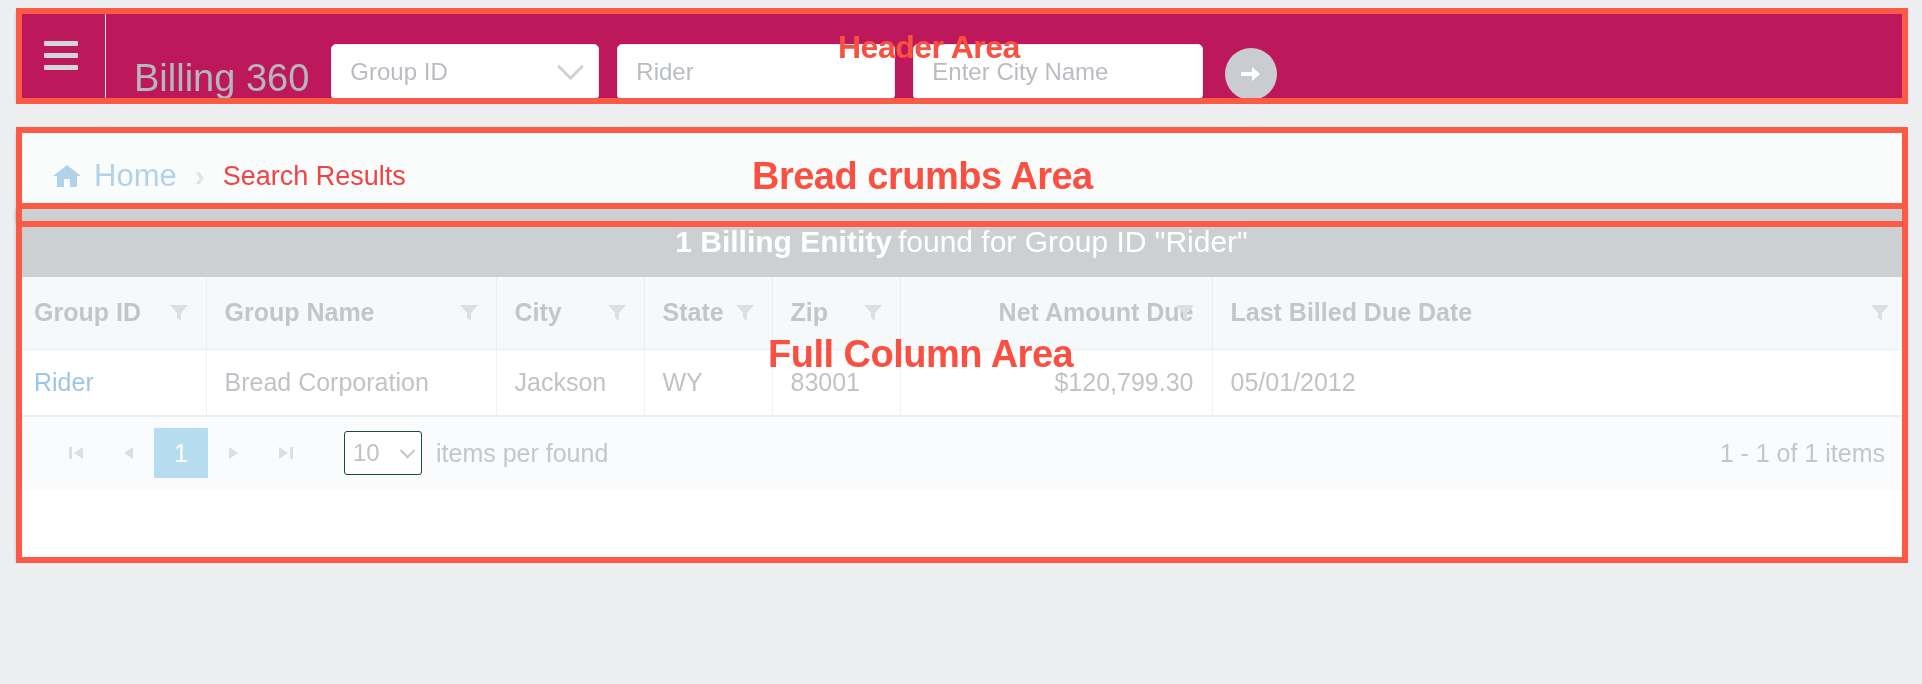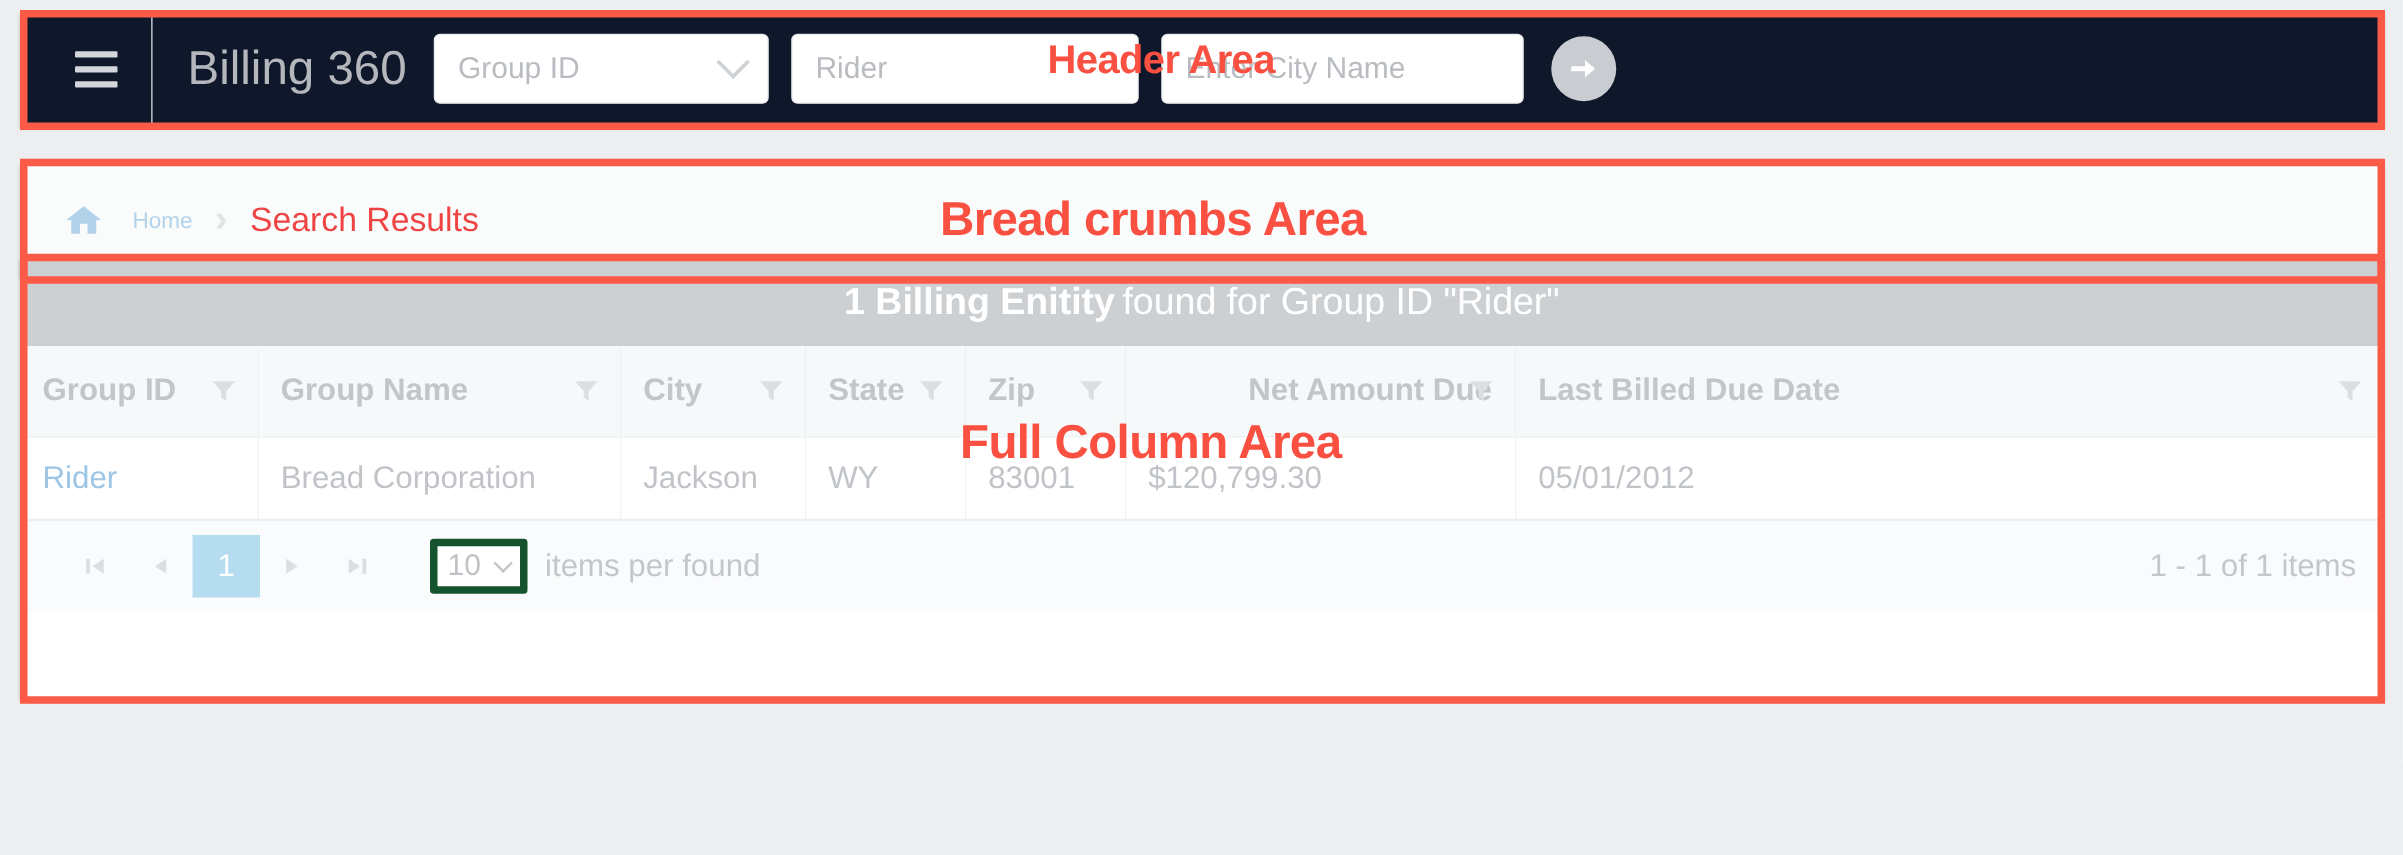--- a/index.html
+++ b/index.html
@@ -36,26 +36,25 @@
     letter-spacing: -0.5px;
   }
 
   
   .header-wrap {
     position: absolute;
     left: 16px;
     top: 10px;
     width: 1891px;
     height: 90px;
-    background: #0f172a;
+    background: #be185d;
     box-sizing: border-box;
     box-shadow: 0 2px 3px rgba(0,0,0,0.22);
     display: flex;
-    align-items: center;
-    padding-left: 16px;
+    align-items: flex-end;
   }
   .hamburger {
     width: 90px;
     height: 90px;
     display: flex;
     flex-direction: column;
     align-items: center;
     justify-content: center;
     gap: 7px;
     border-right: 1px solid #e3e5e7;
@@ -132,23 +131,23 @@
     background: #fafbfb;
     box-sizing: border-box;
     box-shadow: 0 2px 3px rgba(0,0,0,0.2);
     display: flex;
     align-items: center;
     padding-left: 36px;
   }
   .crumb-home {
     display: flex;
     align-items: center;
-    gap: 24px;
+    gap: 12px;
     color: #b2d2ea;
-    font-size: 18px;
+    font-size: 31px;
     cursor: pointer;
   }
   .crumb-sep {
     color: #e2e4e6;
     font-size: 30px;
     margin: 0 18px;
     font-weight: bold;
   }
   .crumb-cur {
     color: #ef4444;
@@ -212,21 +211,21 @@
     height: 66px;
     font-size: 25px;
     color: #c0c3c7;
     padding: 0 18px;
     border-right: 1px solid #f0f2f4;
     border-bottom: 1px solid #eceff1;
     box-sizing: border-box;
     white-space: nowrap;
     overflow: hidden;
   }
-  table.grid tbody td.num { text-align: left; }
+  table.grid tbody td.num { text-align: right; }
   table.grid tbody td:last-child { border-right: none; }
   td .link {
     color: #9dc6e6;
     cursor: pointer;
   }
 
   
   .pager {
     height: 74px;
     background: #fafbfc;
@@ -252,21 +251,21 @@
     display: flex;
     align-items: center;
     justify-content: center;
     font-size: 25px;
     cursor: pointer;
   }
   .pg-select {
     margin-left: 32px;
     width: 78px;
     height: 44px;
-    border: 6px solid #14532d;
+    border: 1px solid #14532d;
     border-radius: 3px;
     background: #fff;
     display: flex;
     align-items: center;
     justify-content: space-between;
     padding: 0 8px;
     box-sizing: border-box;
     font-size: 24px;
     color: #bfc2c6;
     cursor: pointer;

